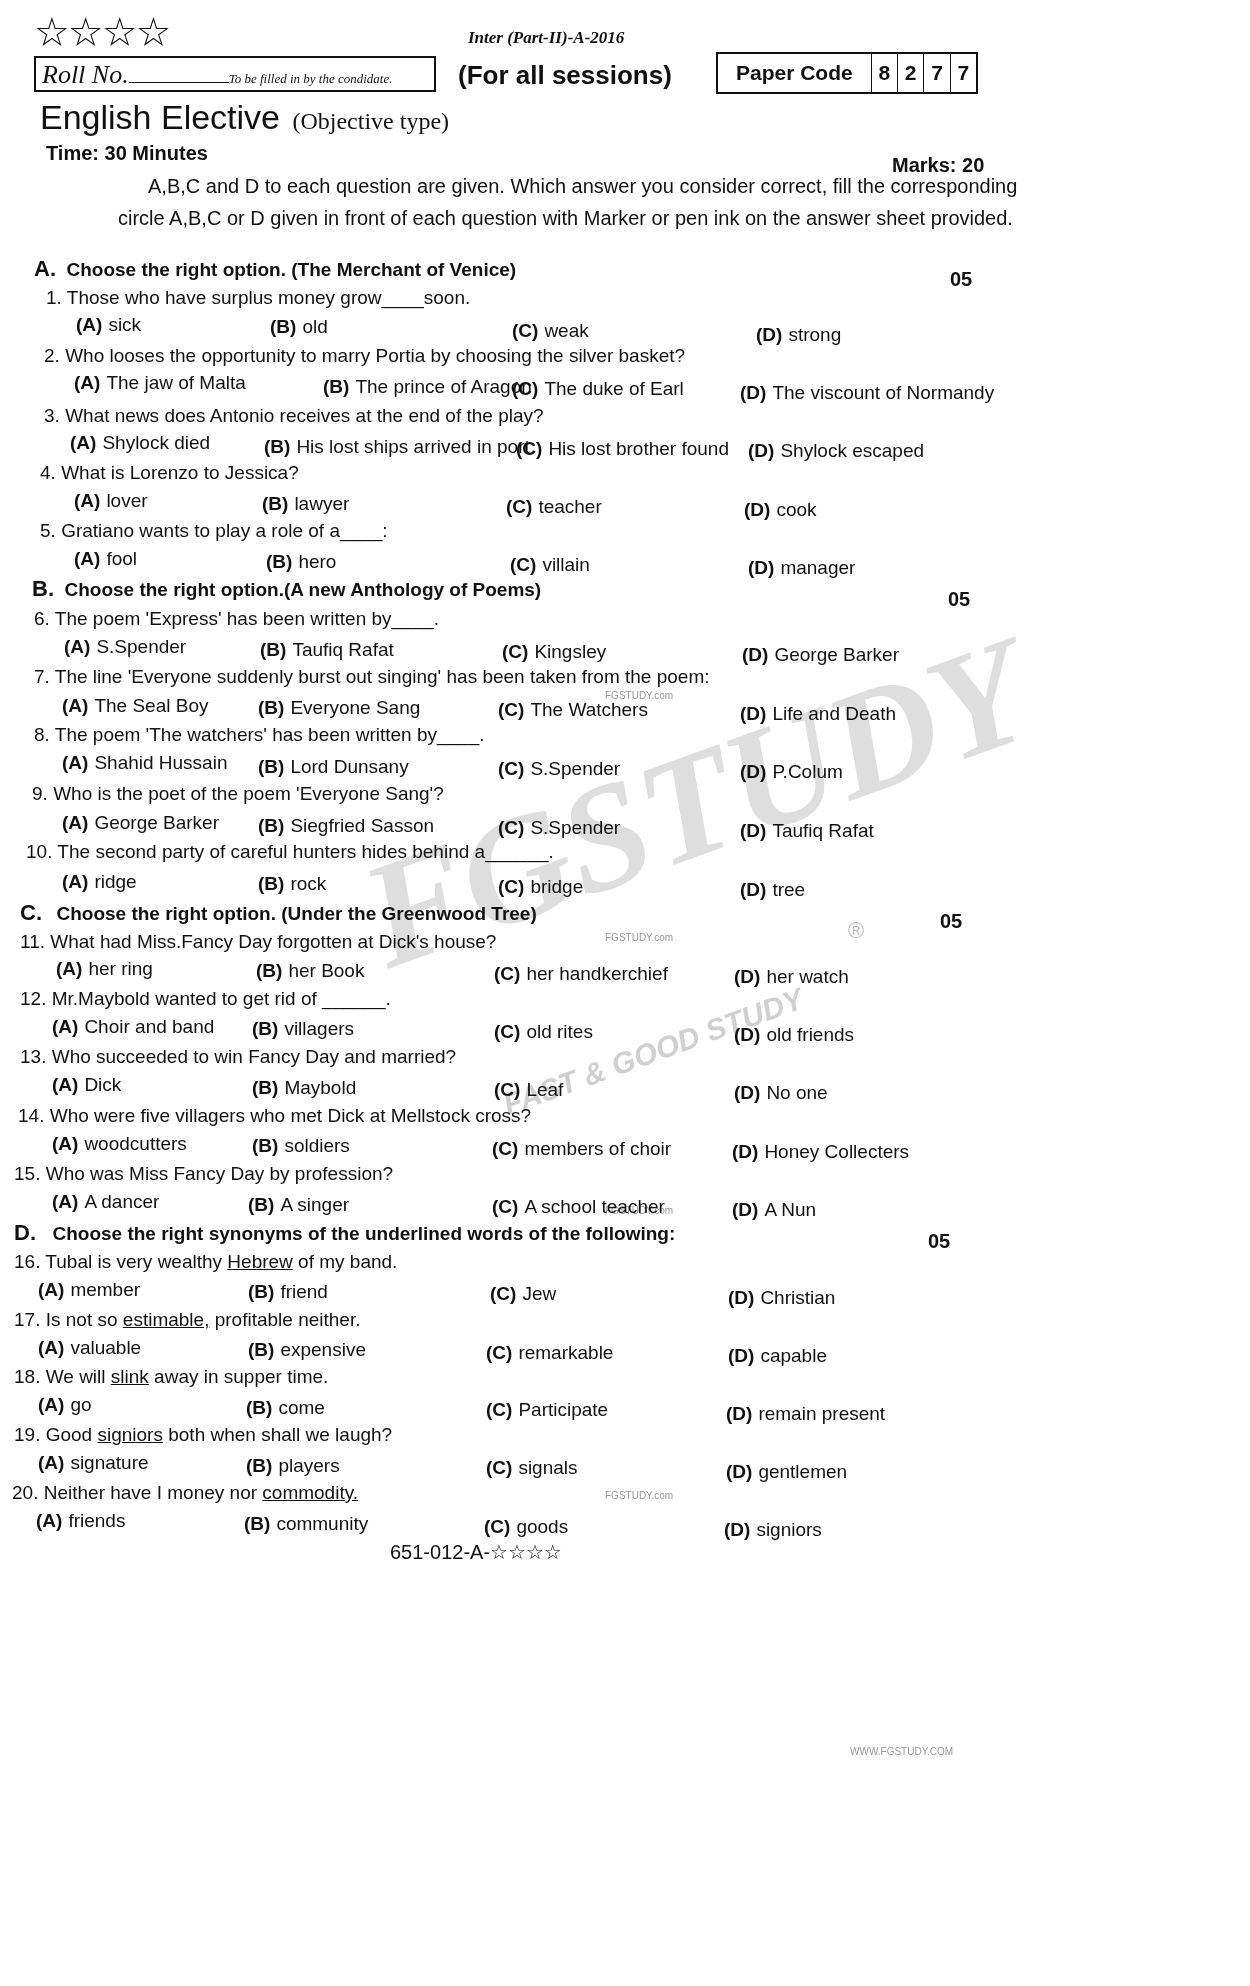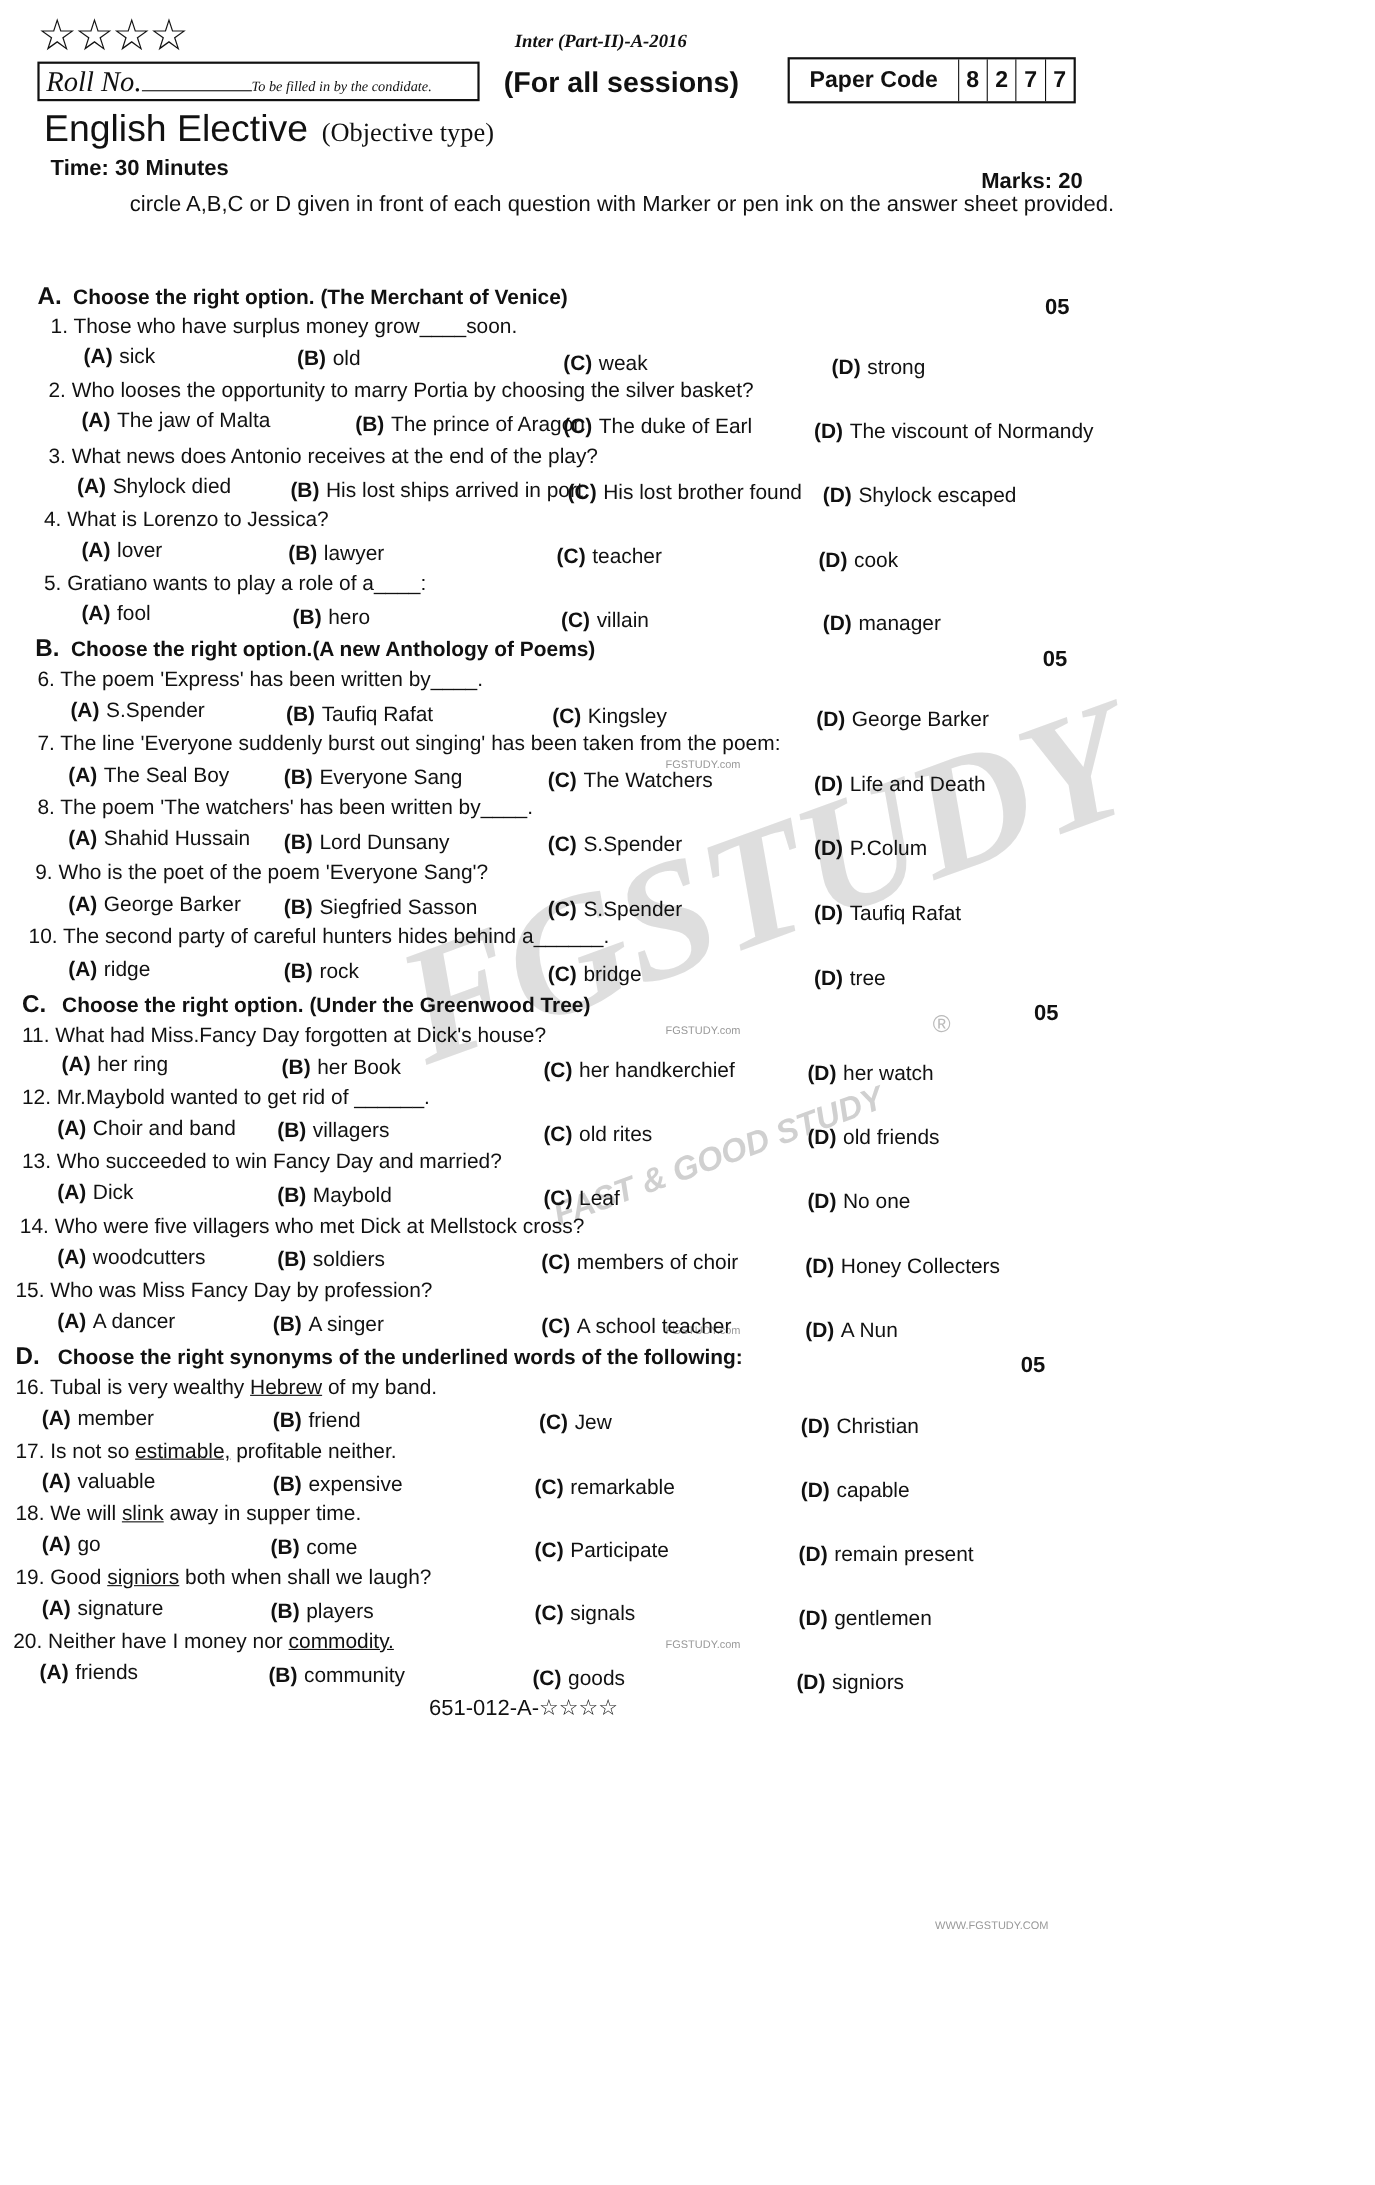--- a/index.html
+++ b/index.html
@@ -64,20 +64,21 @@
 </div>
 
 <div class="abs" style="left:40px; top:98px;">
   <span class="title">English Elective</span>
   <span class="subtitle" style="margin-left:8px;">(Objective type)</span>
 </div>
 <div class="abs meta" style="left:46px; top:142px;">Time: 30  Minutes</div>
 <div class="abs meta" style="left:892px; top:154px;text-align:center;">Marks: 20</div>
 
 <div class="abs note" style="left:36px; top:170px;">
+  <div style="padding-left:112px;">A,B,C and D to each question are given. Which answer you consider correct, fill the corresponding</div>
   <div style="padding-left:82px;">circle A,B,C or D given in front of each question with Marker or pen ink on the answer sheet provided.</div>
 </div>
 
 <div class="abs" style="left:34px; top:256px;"><span class="sec-letter">A.</span> <span class="sec-head" style="margin-left:6px;">Choose the right option. (The Merchant of Venice)</span></div>
 <div class="abs marks" style="left:950px; top:268px;">05</div>
 
 <div class="abs q" style="left:46px; top:287px;"><span>1.</span> <span>Those who have surplus money grow____soon.</span></div>
 <div class="abs opt" style="left:76px; top:314px;"><b>(A)</b><span>sick</span></div>
 <div class="abs opt" style="left:270px; top:316px;"><b>(B)</b><span>old</span></div>
 <div class="abs opt" style="left:512px; top:320px;"><b>(C)</b><span>weak</span></div>

